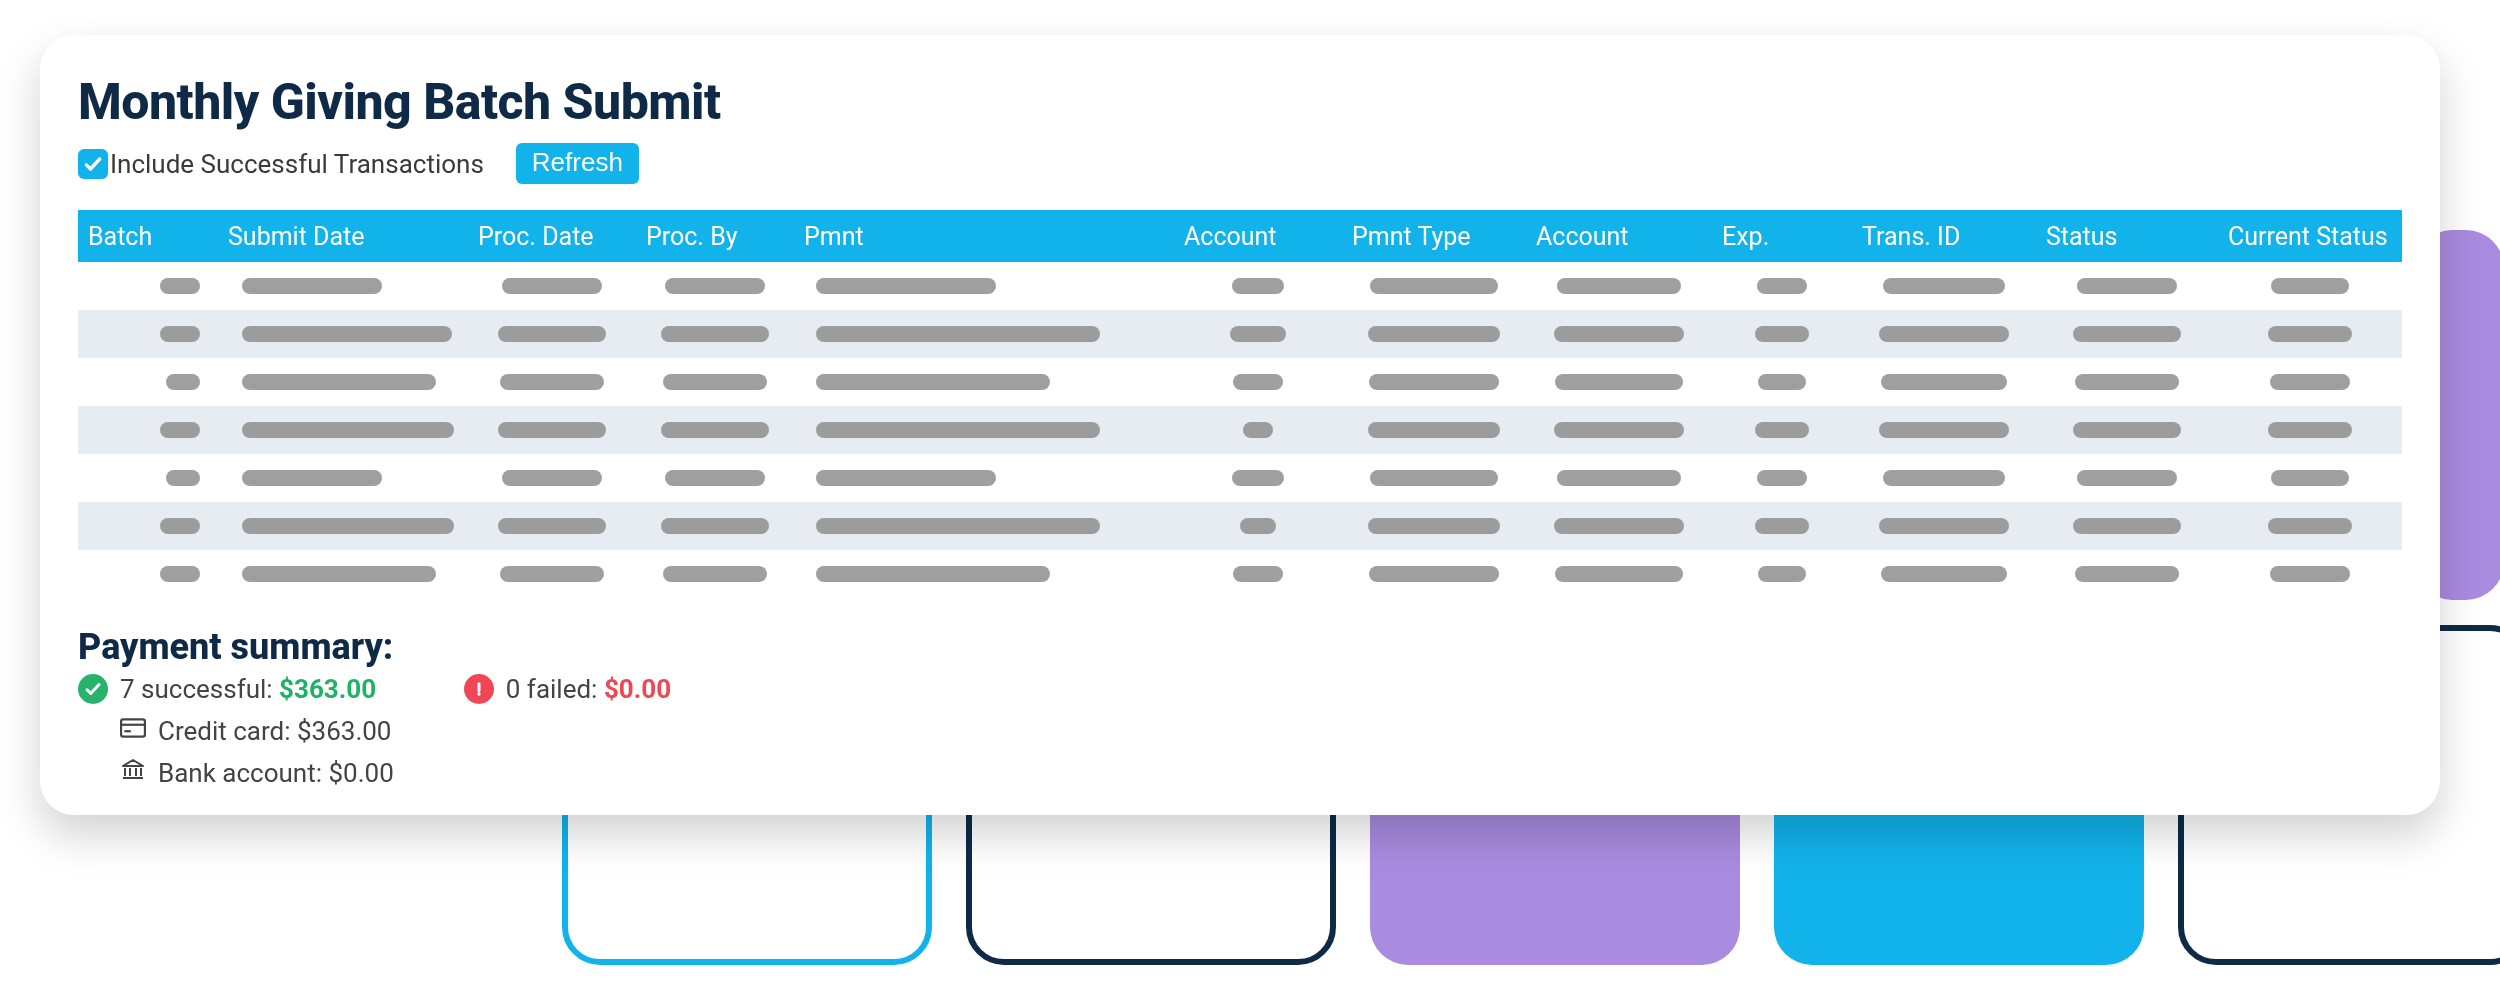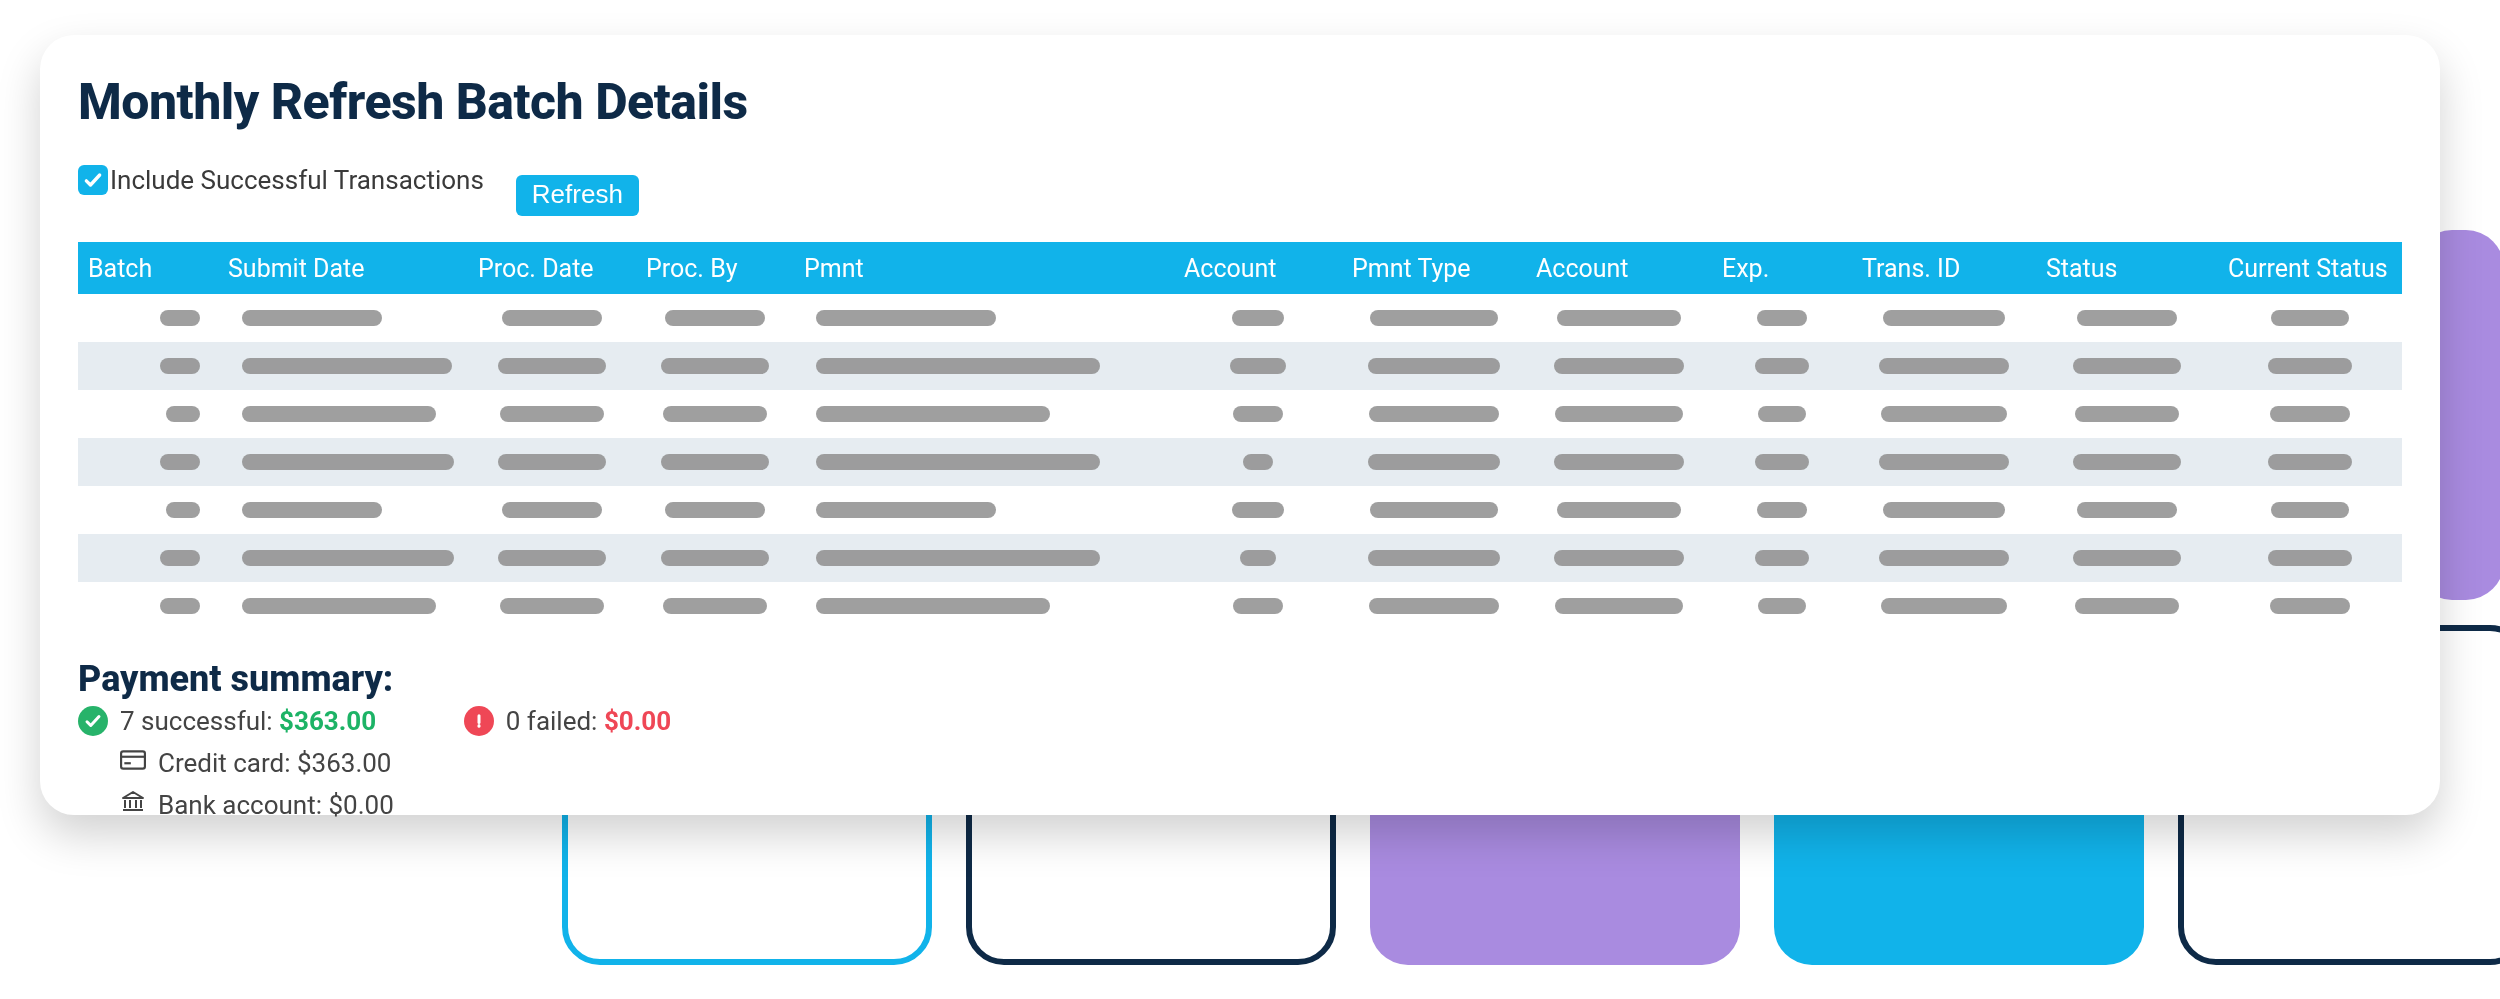--- a/index.html
+++ b/index.html
@@ -85,21 +85,20 @@
 
   .btn-refresh {
     background: #11b3ea;
     color: #ffffff;
     border: none;
     padding: 4px 16px 6px 16px;
     border-radius: 6px;
     font-size: 26px;
     cursor: pointer;
     margin-left: 10px;
-    margin-top: 32px;
   }
 
   .table-wrap {
     margin-top: 26px;
   }
 
   .thead {
     background: #11b3ea;
     color: #ffffff;
     display: flex;
@@ -210,21 +209,21 @@
   <div class="bg-tile bg-purple" style="left: 2414px; top: 230px; width: 90px; height: 370px;"></div>
 
   <div class="bg-tile bg-blue-outline" style="left: 562px; top: 625px; width: 370px; height: 340px;"></div>
   <div class="bg-tile bg-navy-outline" style="left: 966px; top: 625px; width: 370px; height: 340px;"></div>
   <div class="bg-tile bg-purple" style="left: 1370px; top: 625px; width: 370px; height: 340px;"></div>
   <div class="bg-tile bg-blue-fill" style="left: 1774px; top: 625px; width: 370px; height: 340px;"></div>
   <div class="bg-tile bg-navy-outline" style="left: 2178px; top: 625px; width: 350px; height: 340px;"></div>
 
   <div class="card">
 
-    <h1 class="page-title">Monthly Refresh Batch Details</h1>
+    <h1 class="page-title">Monthly Giving Batch Submit</h1>
 
     <div class="filter-row">
       <label class="chk-group">
         <span class="chk">
           <svg viewBox="0 0 24 24" fill="none" stroke="#ffffff" stroke-width="4" stroke-linecap="round" stroke-linejoin="round">
               <polyline points="4 13 9 18 20 6"></polyline>
             </svg>
         </span>
         <span>Include Successful Transactions</span>
       </label>

